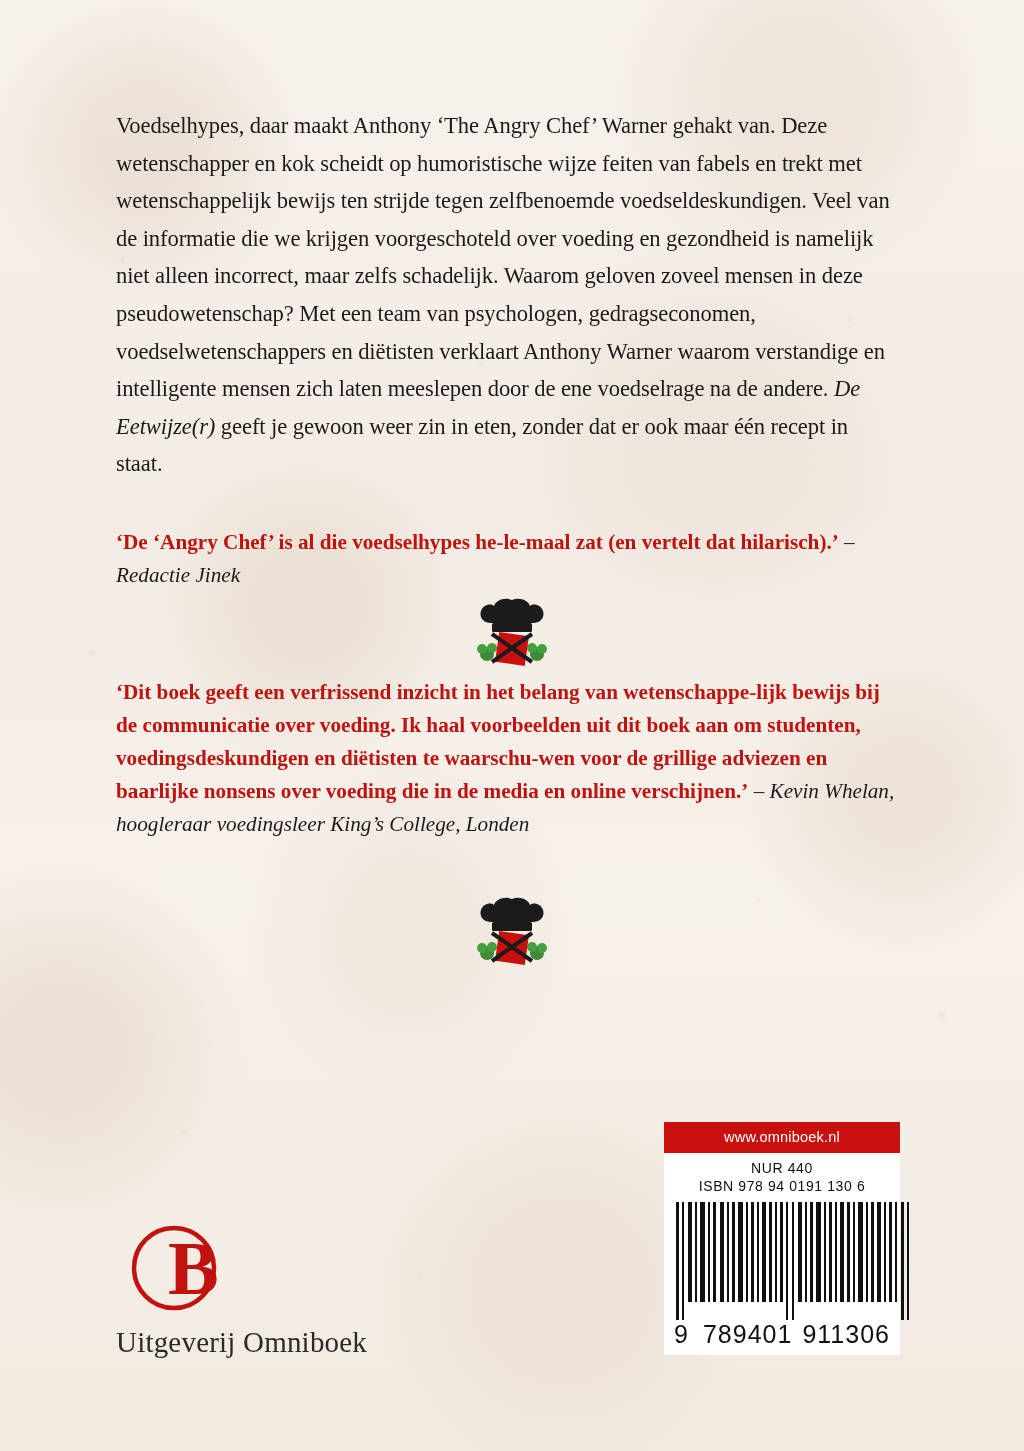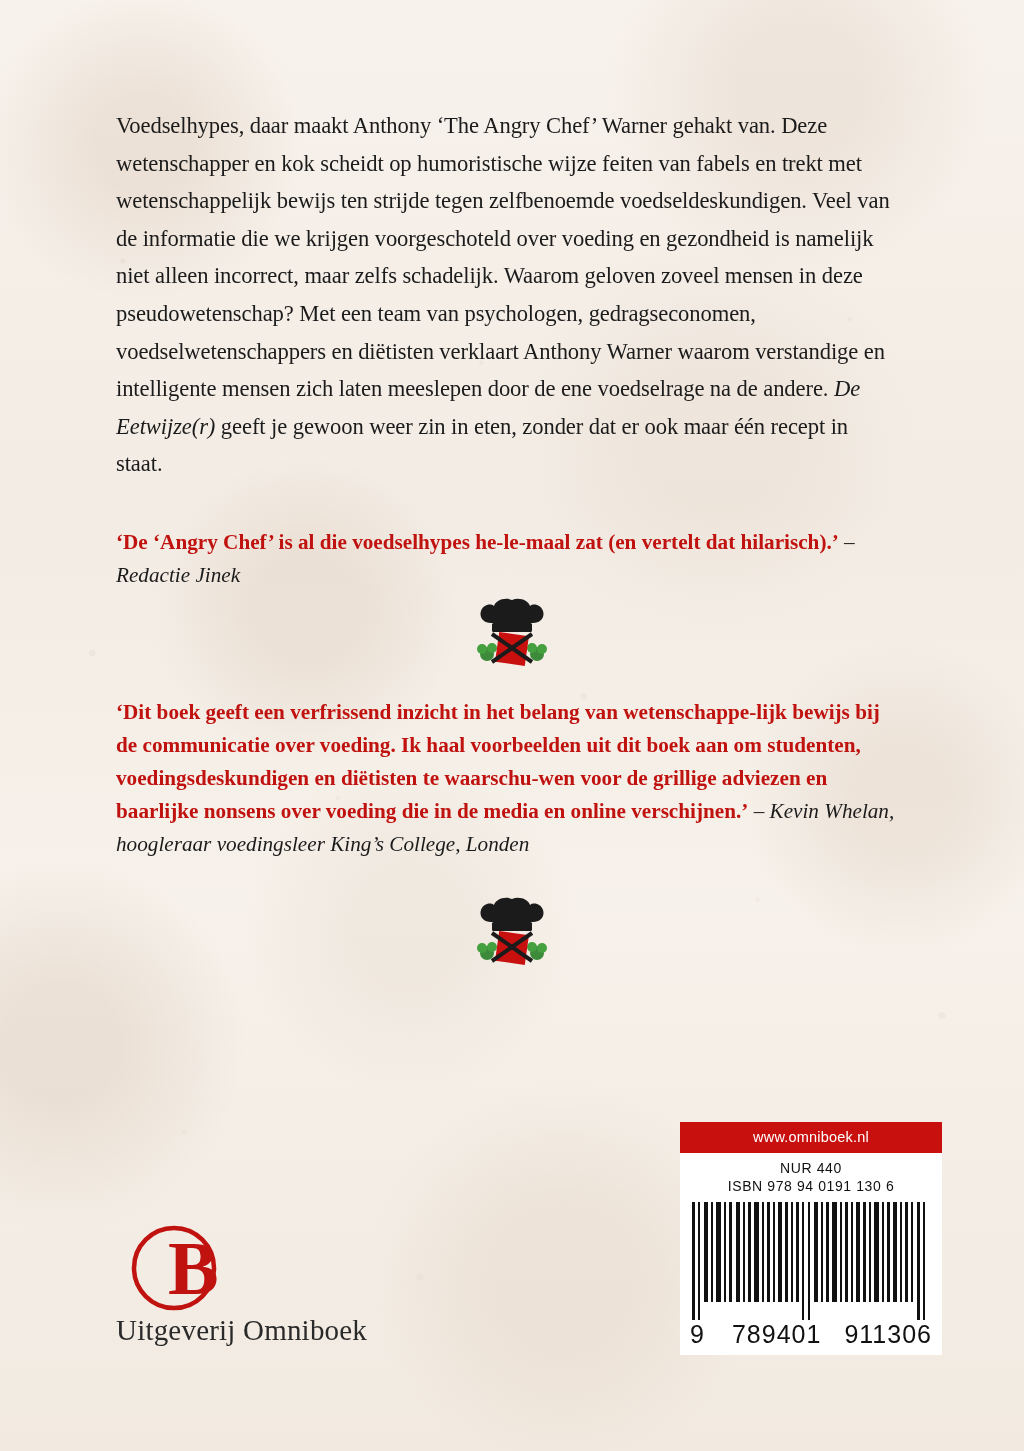--- a/index.html
+++ b/index.html
@@ -75,39 +75,39 @@
     line-height: 33px;
     color: #c0120f;
     font-weight: bold;
   }
   .quote .src {
     color: #1b1b1b;
     font-weight: normal;
     font-style: italic;
   }
   #quote-1 { top: 526px; }
-  #quote-2 { top: 696px; }
+  #quote-2 { top: 676px; }
   #quote-3 { top: 992px; }
 
   
   .divider {
     position: absolute;
     left: 0;
     width: 1024px;
     text-align: center;
   }
   #divider-1 { top: 596px; }
   #divider-2 { top: 895px; }
 
   
   #barcode-block {
     position: absolute;
-    left: 680px;
+    left: 664px;
     top: 1122px;
-    width: 262px;
+    width: 236px;
   }
   #url-bar {
     background: #c8110f;
     color: #ffffff;
     text-align: center;
     font-family: "Liberation Sans", sans-serif;
     font-size: 14.5px;
     letter-spacing: .2px;
     padding: 7px 0 8px;
   }
@@ -147,21 +147,21 @@
     left: 116px;
     top: 1222px;
     width: 430px;
   }
   #logo-wrap { height: 92px; }
   #publisher-name {
     font-family: "Liberation Serif", serif;
     font-size: 29px;
     color: #2a2a2a;
     letter-spacing: .2px;
-    margin-top: 0;
+    margin-top: 12px;
   }
 </style>
 </head>
 <body>
 
 <div id="page">
   <div id="grain"></div>
 
   <div class="blurb"><span>Voedselhypes, daar maakt Anthony ‘The Angry Chef’ Warner gehakt van. Deze wetenschapper en kok scheidt op humoristische wijze feiten van fabels en trekt met wetenschappelijk bewijs ten strijde tegen zelfbenoemde voedseldeskundigen. Veel van de informatie die we krijgen voorgeschoteld over voeding en gezondheid is namelijk niet alleen incorrect, maar zelfs schadelijk. Waarom geloven zoveel mensen in deze pseudowetenschap? Met een team van psychologen, gedragseconomen, voedselwetenschappers en diëtisten verklaart Anthony Warner waarom verstandige en intelligente mensen zich laten meeslepen door de ene voedselrage na de andere. </span><em>De Eetwijze(r)</em><span> geeft je gewoon weer zin in eten, zonder dat er ook maar één recept in staat.</span></div>
 

